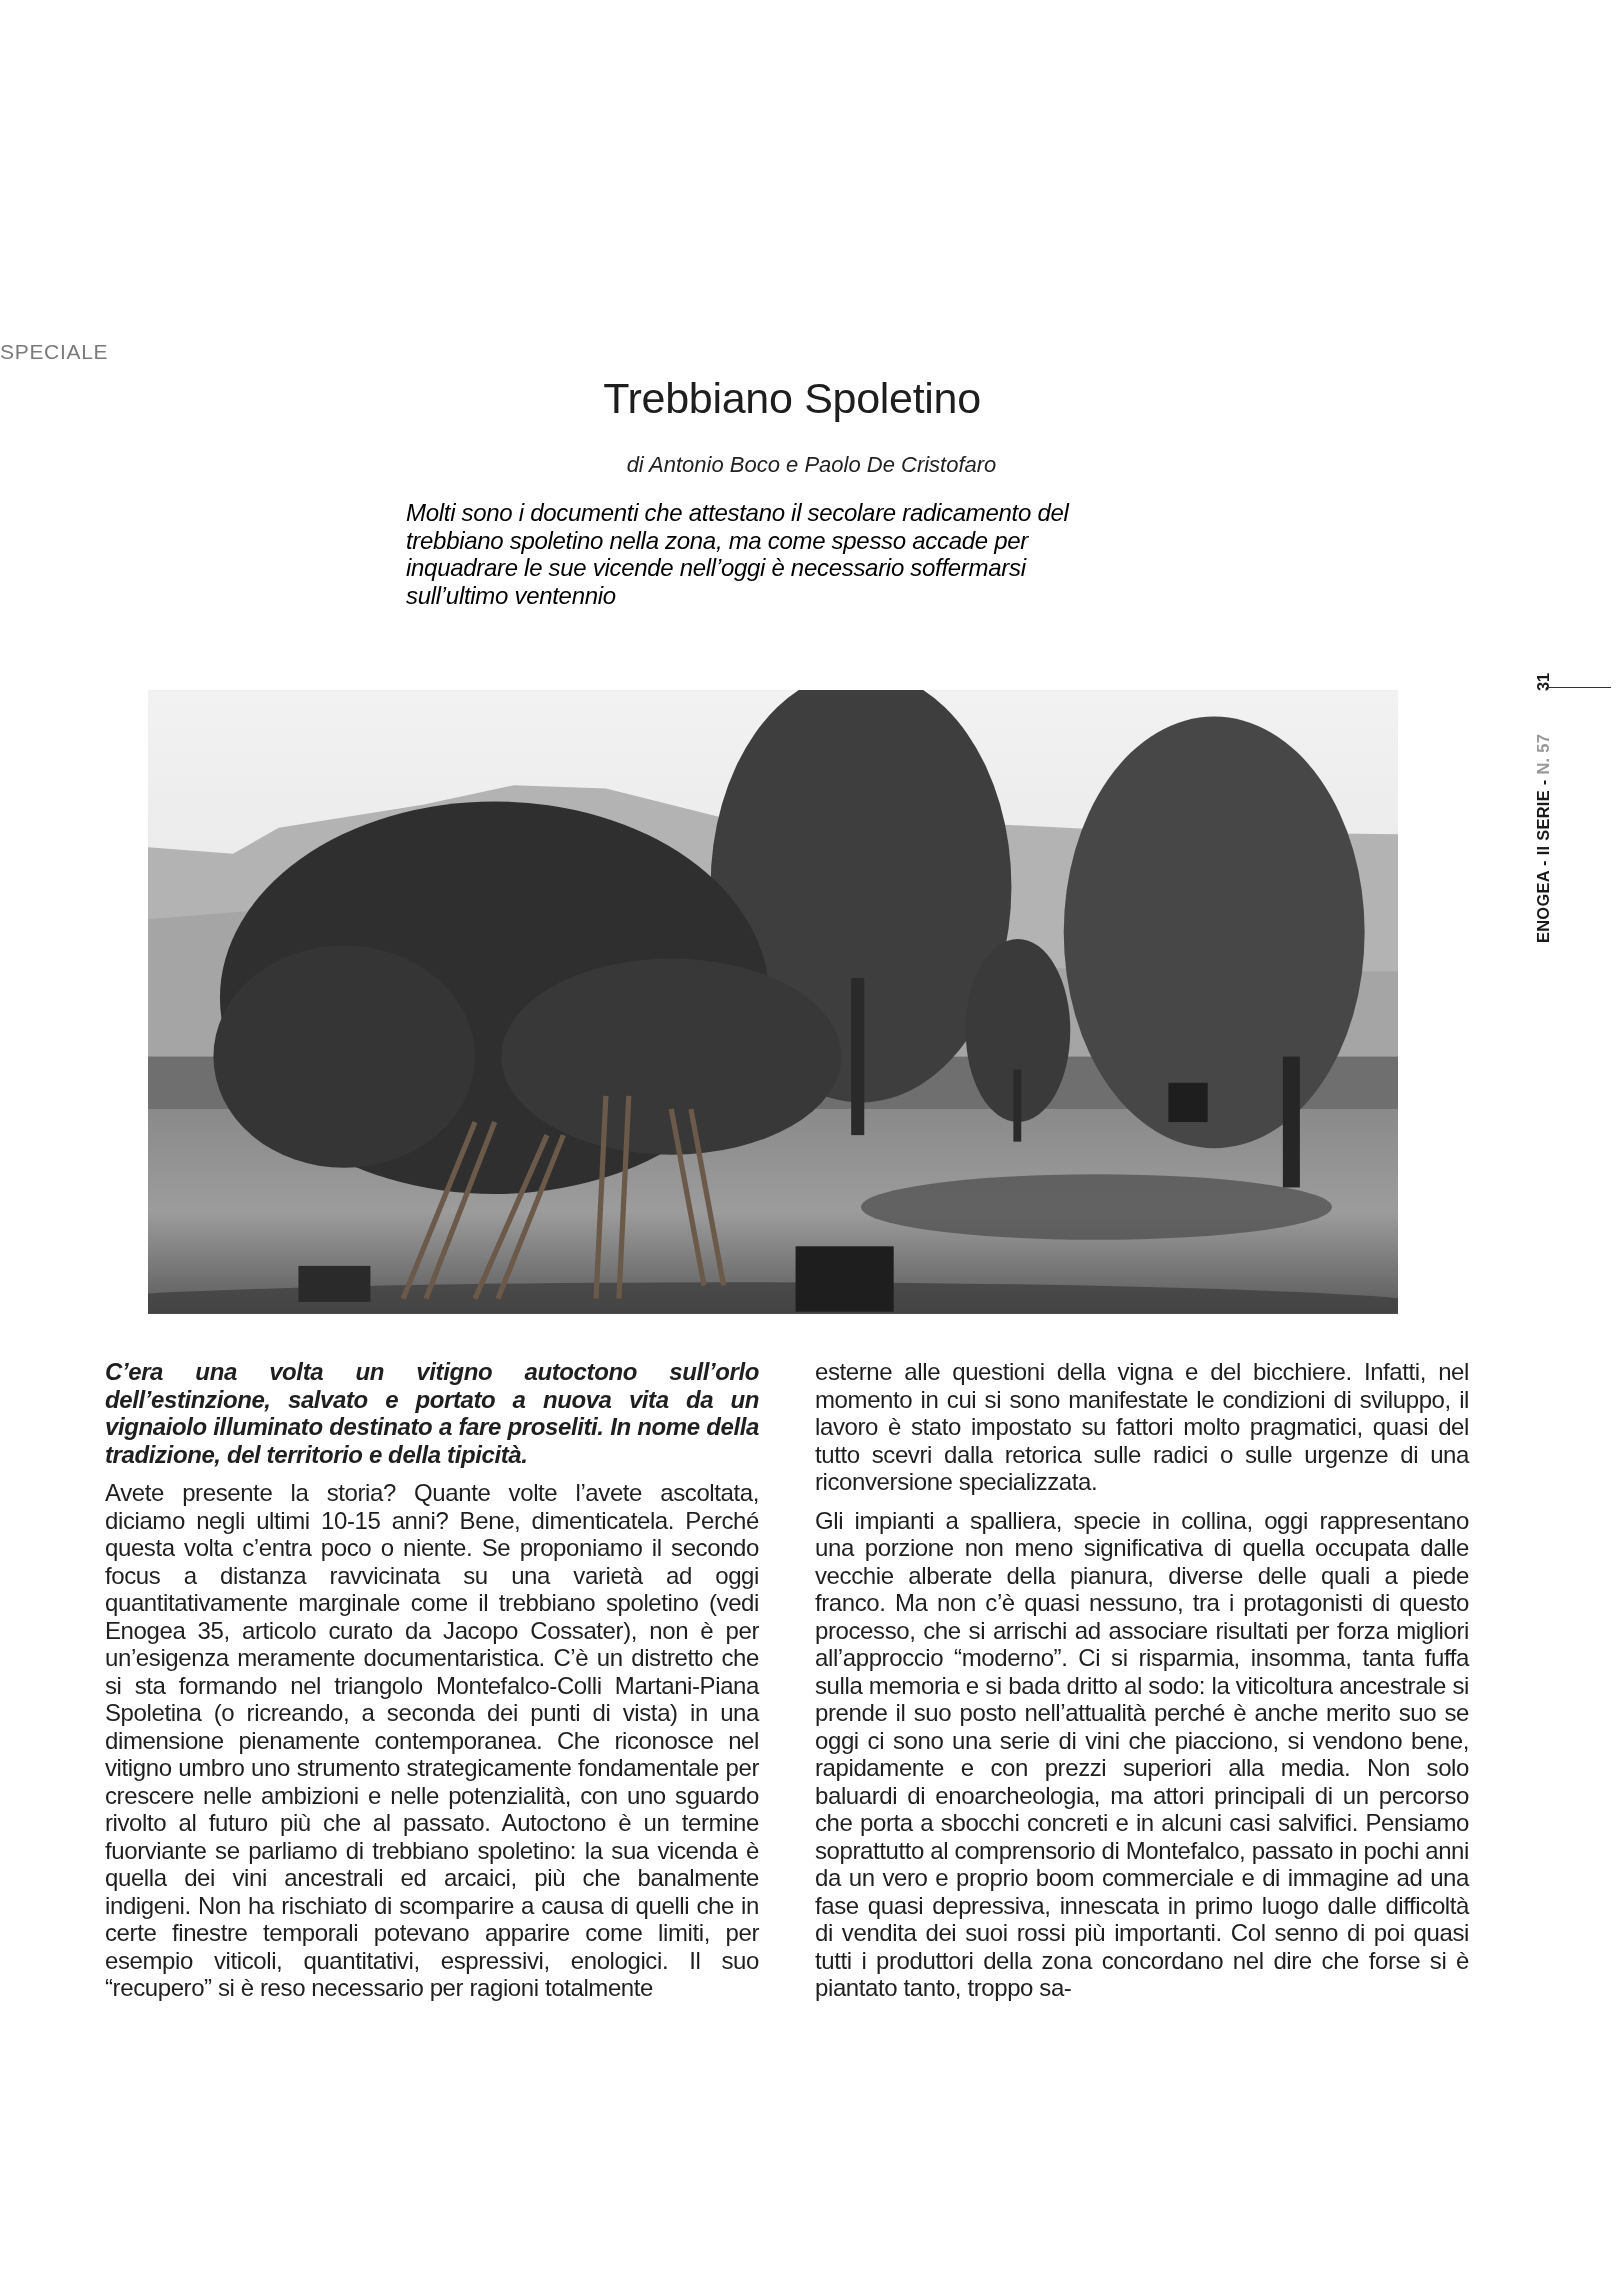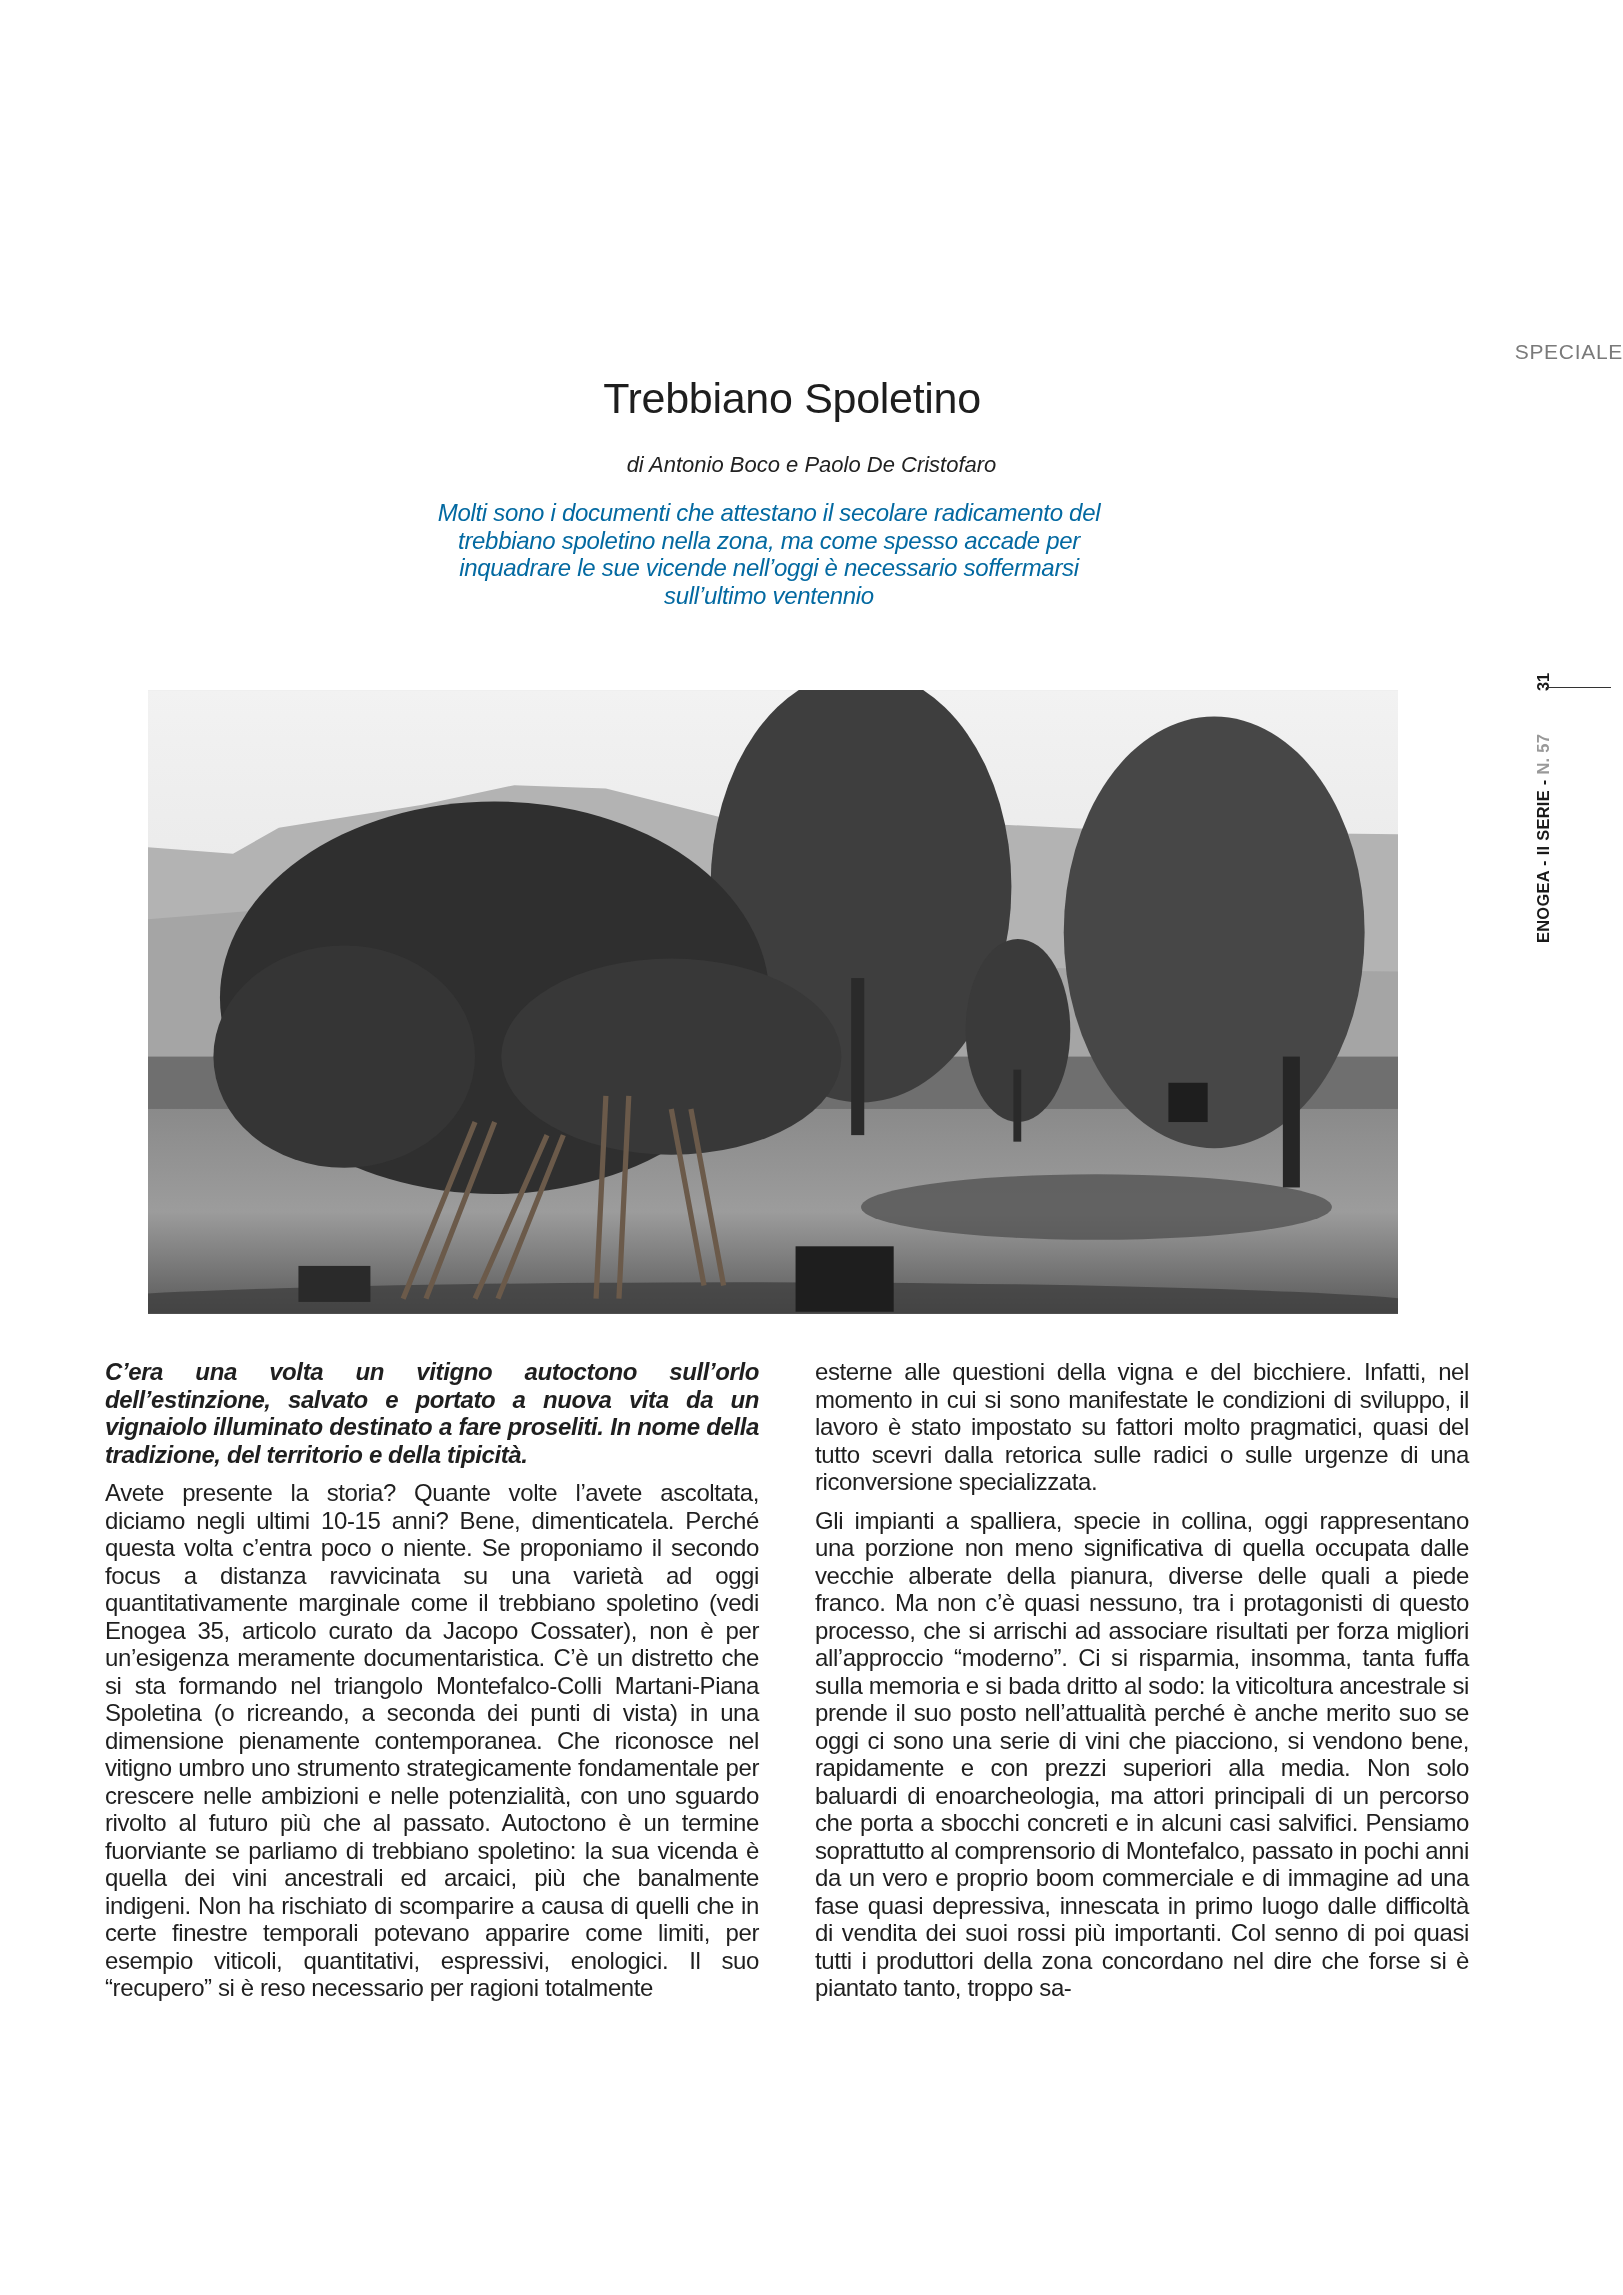--- a/index.html
+++ b/index.html
@@ -1,26 +1,26 @@
 <!DOCTYPE html>
 <html style="font-size:10.5px"><head>
 <meta charset="utf-8">
 <style>
   html, body { margin: 0; padding: 0; background: #ffffff; }
   body { width: 1623px; height: 2295px; position: relative; overflow: hidden;
          font-family: "Liberation Sans", sans-serif; color: #1a1a1a; }
 
-  .kicker { position: absolute; top: 340px; left: 0; width: 1623px; text-align: right;
+  .kicker { position: absolute; top: 340px; left: 0; width: 1623px; text-align: left;
             font-size: 21px; letter-spacing: 0.7px; color: #7a7a7a; }
   .title { position: absolute; top: 374px; left: 0; width: 1584px; text-align: center;
            font-size: 43px; color: #1e1e1e; letter-spacing: -0.3px; }
   .byline { position: absolute; top: 442px; left: 0; width: 1623px; text-align: center;
             font-size: 22px; font-style: italic; color: #222; margin-top: 10px; }
-  .standfirst { position: absolute; top: 499px; left: 406px; width: 726px; text-align: center;
-                font-size: 24px; font-style: italic; line-height: 27.5px; color: #0369a1;
+  .standfirst { position: absolute; top: 499px; left: 406px; width: 726px; text-align: left;
+                font-size: 24px; font-style: italic; line-height: 27.5px; color: #000000;
                 letter-spacing: -0.3px; }
   .folio-num { position: absolute; left: 1533px; top: 657px; width: 26px; height: 39px;
                font-size: 16.4px; font-weight: bold; color: #1a1a1a; }
   .folio-num span { display: block; transform: rotate(-90deg); transform-origin: left top;
                     position: absolute; left: 1.3px; top: 34px; white-space: nowrap; }
   .folio-rule { position: absolute; left: 1546px; top: 687px; width: 65px; height: 1.3px;
                 background: #333; }
   .folio-run { position: absolute; left: 1533px; top: 707px; width: 26px; height: 249px; }
   .folio-run .rot { position: absolute; left: 1.3px; top: 236px; transform: rotate(-90deg);
                     transform-origin: left top; white-space: nowrap; font-size: 16.4px;

